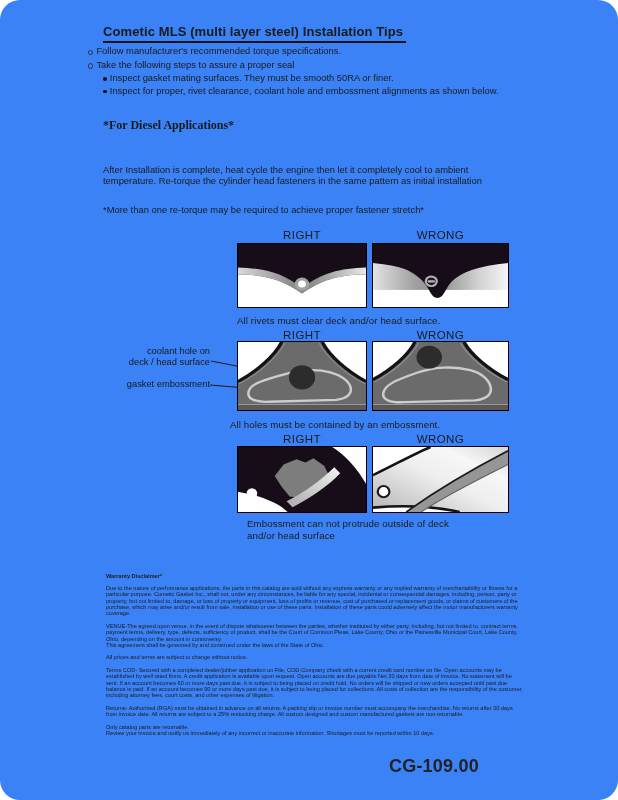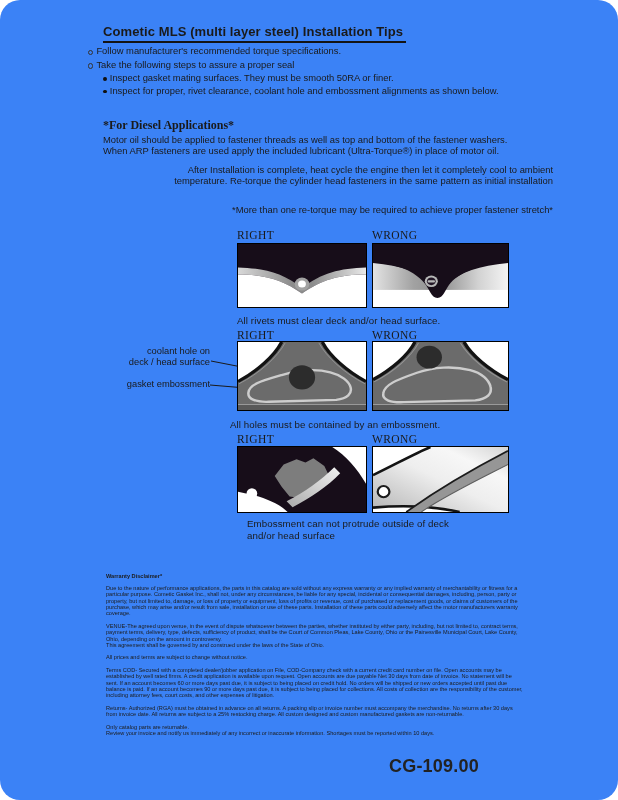--- a/index.html
+++ b/index.html
@@ -11,23 +11,23 @@
          border-bottom:2px solid #141414;padding:0 3px 2px 0;}
 
   .tips{left:88px;top:44px;font-size:9.4px;}
   .tip{display:flex;align-items:center;height:13.9px;}
   .tip .o{width:3.4px;height:3.4px;border:1px solid #333;border-radius:50%;margin:2.6px 3px 0 0;flex:none;}
   .tip.sub{margin-left:15px;height:12.3px;}
   .tip .f{width:3.8px;height:3.8px;background:#111;border-radius:50%;margin:2.6px 3px 0 0;flex:none;}
 
   .diesel-h{left:103px;top:118px;font-size:12px;font-weight:bold;font-family:Liberation Serif, serif;}
   .para{left:103px;font-size:9.4px;line-height:10.5px;width:450px;}
-  .p1{top:135px;} .p2{top:165px;text-align:right;} .p3{top:205px;text-align:right;}
-
-  .rw{font-size:11.5px;letter-spacing:.4px;text-align:left;font-family:Liberation Serif, serif;}
+  .p1{top:135px;} .p2{top:165px;} .p3{top:205px;}
+
+  .rw{font-size:11.5px;letter-spacing:.4px;text-align:center;}
   .panel{border:1.5px solid #000;box-sizing:border-box;background:#fff;}
   .panel svg{display:block;width:100%;height:100%;}
   .cap{font-size:9.7px;line-height:11.5px;letter-spacing:.1px;}
 
   .ann{font-size:9.3px;text-align:right;line-height:11px;}
   .leader{pointer-events:none;}
 
   .legal{left:106px;top:573px;width:419px;font-size:5.6px;line-height:6.35px;color:#1c1c1c;}
   .legal p{margin:0 0 6.2px 0;}
   .legal p.tight{margin:0;}
@@ -54,24 +54,20 @@
       <span class="f"></span>
       <span>Inspect gasket mating surfaces.  They must be smooth 50RA or finer.</span>
     </div>
     <div class="tip sub">
       <span class="f"></span>
       <span>Inspect for proper, rivet clearance, coolant hole and embossment alignments as shown below.</span>
     </div>
   </div>
 
   <div class="abs diesel-h">*For Diesel Applications*</div>
-  <div class="abs para p1">
-    <div>Motor oil should be applied to fastener threads as well as top and bottom of the fastener washers.</div>
-    <div>When ARP fasteners are used apply the included lubricant (Ultra-Torque®) in place of motor oil.</div>
-  </div>
   <div class="abs para p2">
     <div>After Installation is complete, heat cycle the engine then let it completely cool to ambient</div>
     <div>temperature. Re-torque the cylinder head fasteners in the same pattern as initial installation</div>
   </div>
   <div class="abs para p3">*More than one re-torque may be required to achieve proper fastener stretch*</div>
 
   <div class="abs rw" style="left:237px;top:229px;width:130px;">RIGHT</div>
   <div class="abs rw" style="left:372px;top:229px;width:137px;">WRONG</div>
 
   <div class="abs panel" style="left:237px;top:243px;width:130px;height:65px;">

